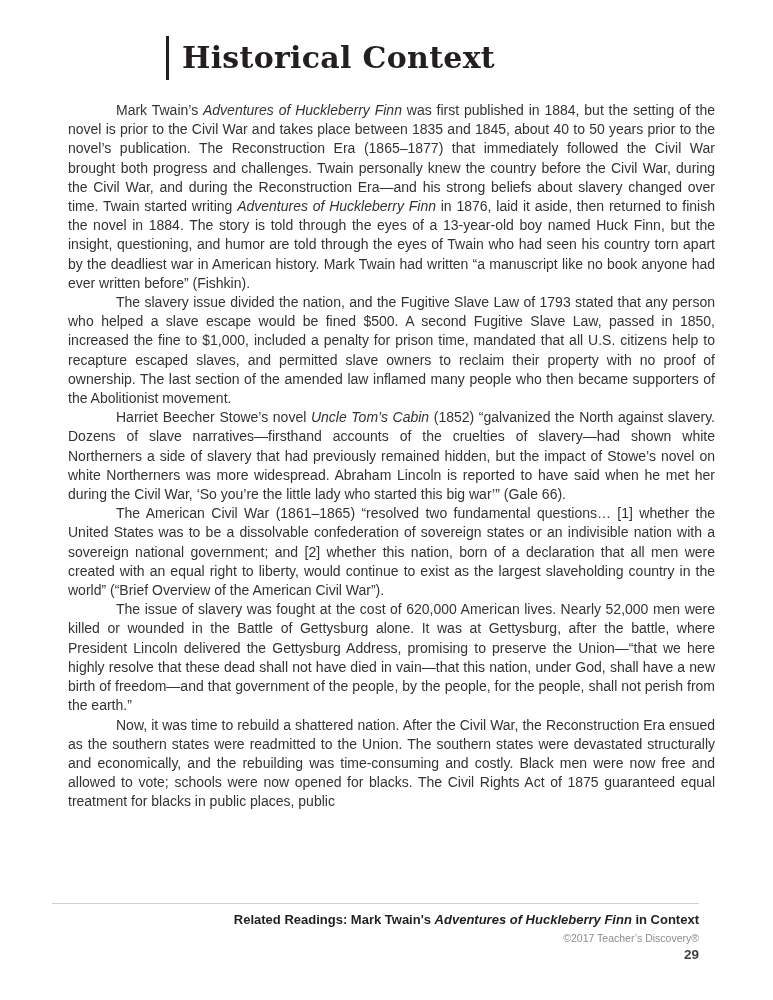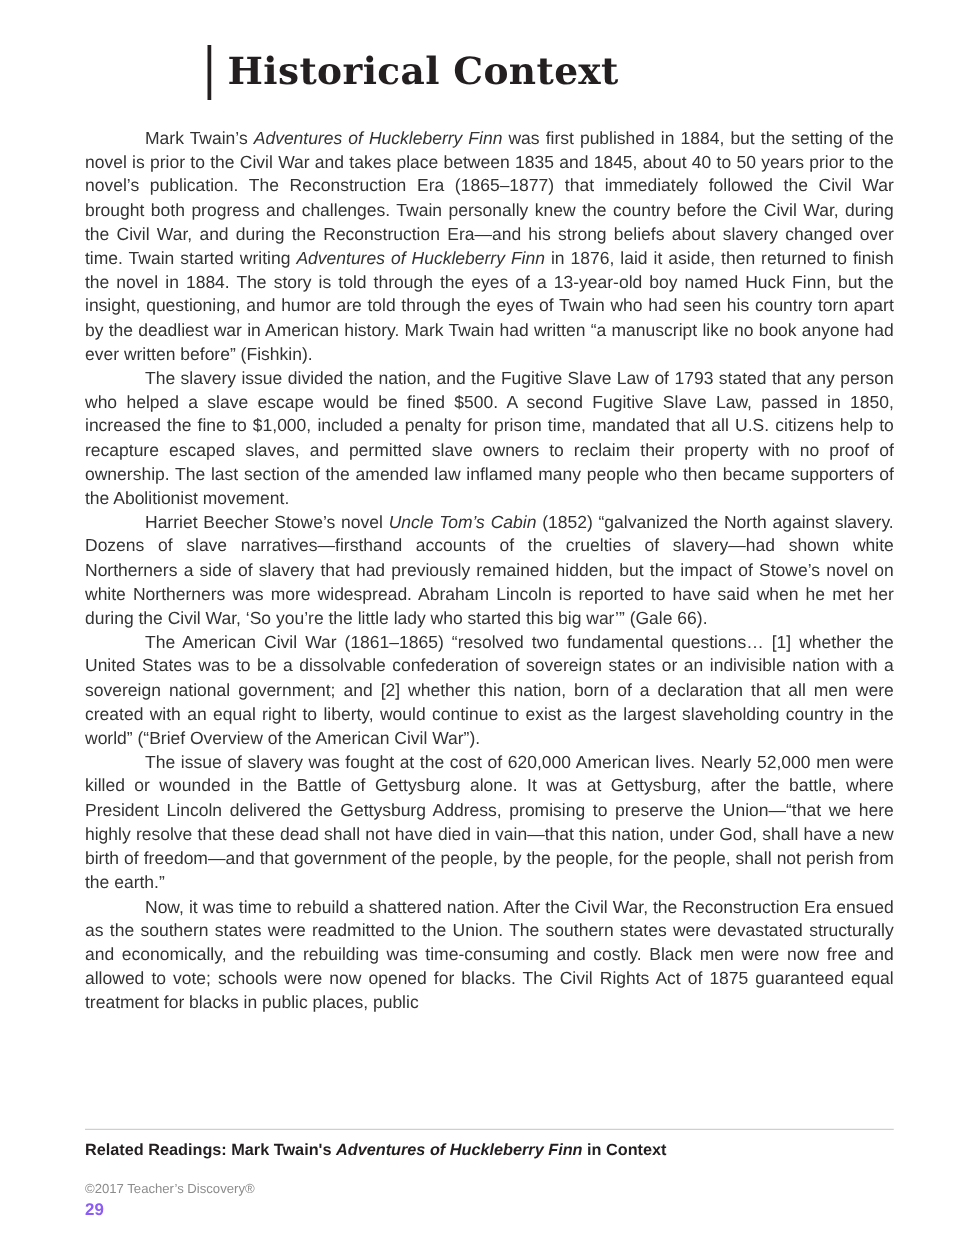--- a/index.html
+++ b/index.html
@@ -51,49 +51,49 @@
   }
   .article-body p {
     margin: 0;
     text-indent: 48px;
   }
   .article-body em {
     font-style: italic;
   }
   .page-footer {
     position: absolute;
-    left: 68px;
+    left: 52px;
     top: 903px;
     width: 647px;
-    text-align: left;
+    text-align: right;
   }
   .footer-rule {
     border: none;
     border-top: 1px solid #cfcfcf;
     margin: 0;
   }
   .related-readings {
     margin-top: 8px;
     font-size: 13px;
     font-weight: bold;
     color: #231f20;
   }
   .related-readings em {
     font-style: italic;
   }
   .copyright-line {
-    margin-top: 18px;
+    margin-top: 5px;
     font-size: 10.5px;
     color: #8c8c8c;
   }
   .page-number {
     margin-top: 3px;
     font-size: 13.5px;
     font-weight: bold;
-    color: #8b5cf6;
+    color: #404040;
   }
 </style>
 </head>
 <body>
 
 <div class="page">
 
   <div class="title-block">
     <div class="title-bar"></div>
     <h1 class="page-title">Historical Context</h1>

